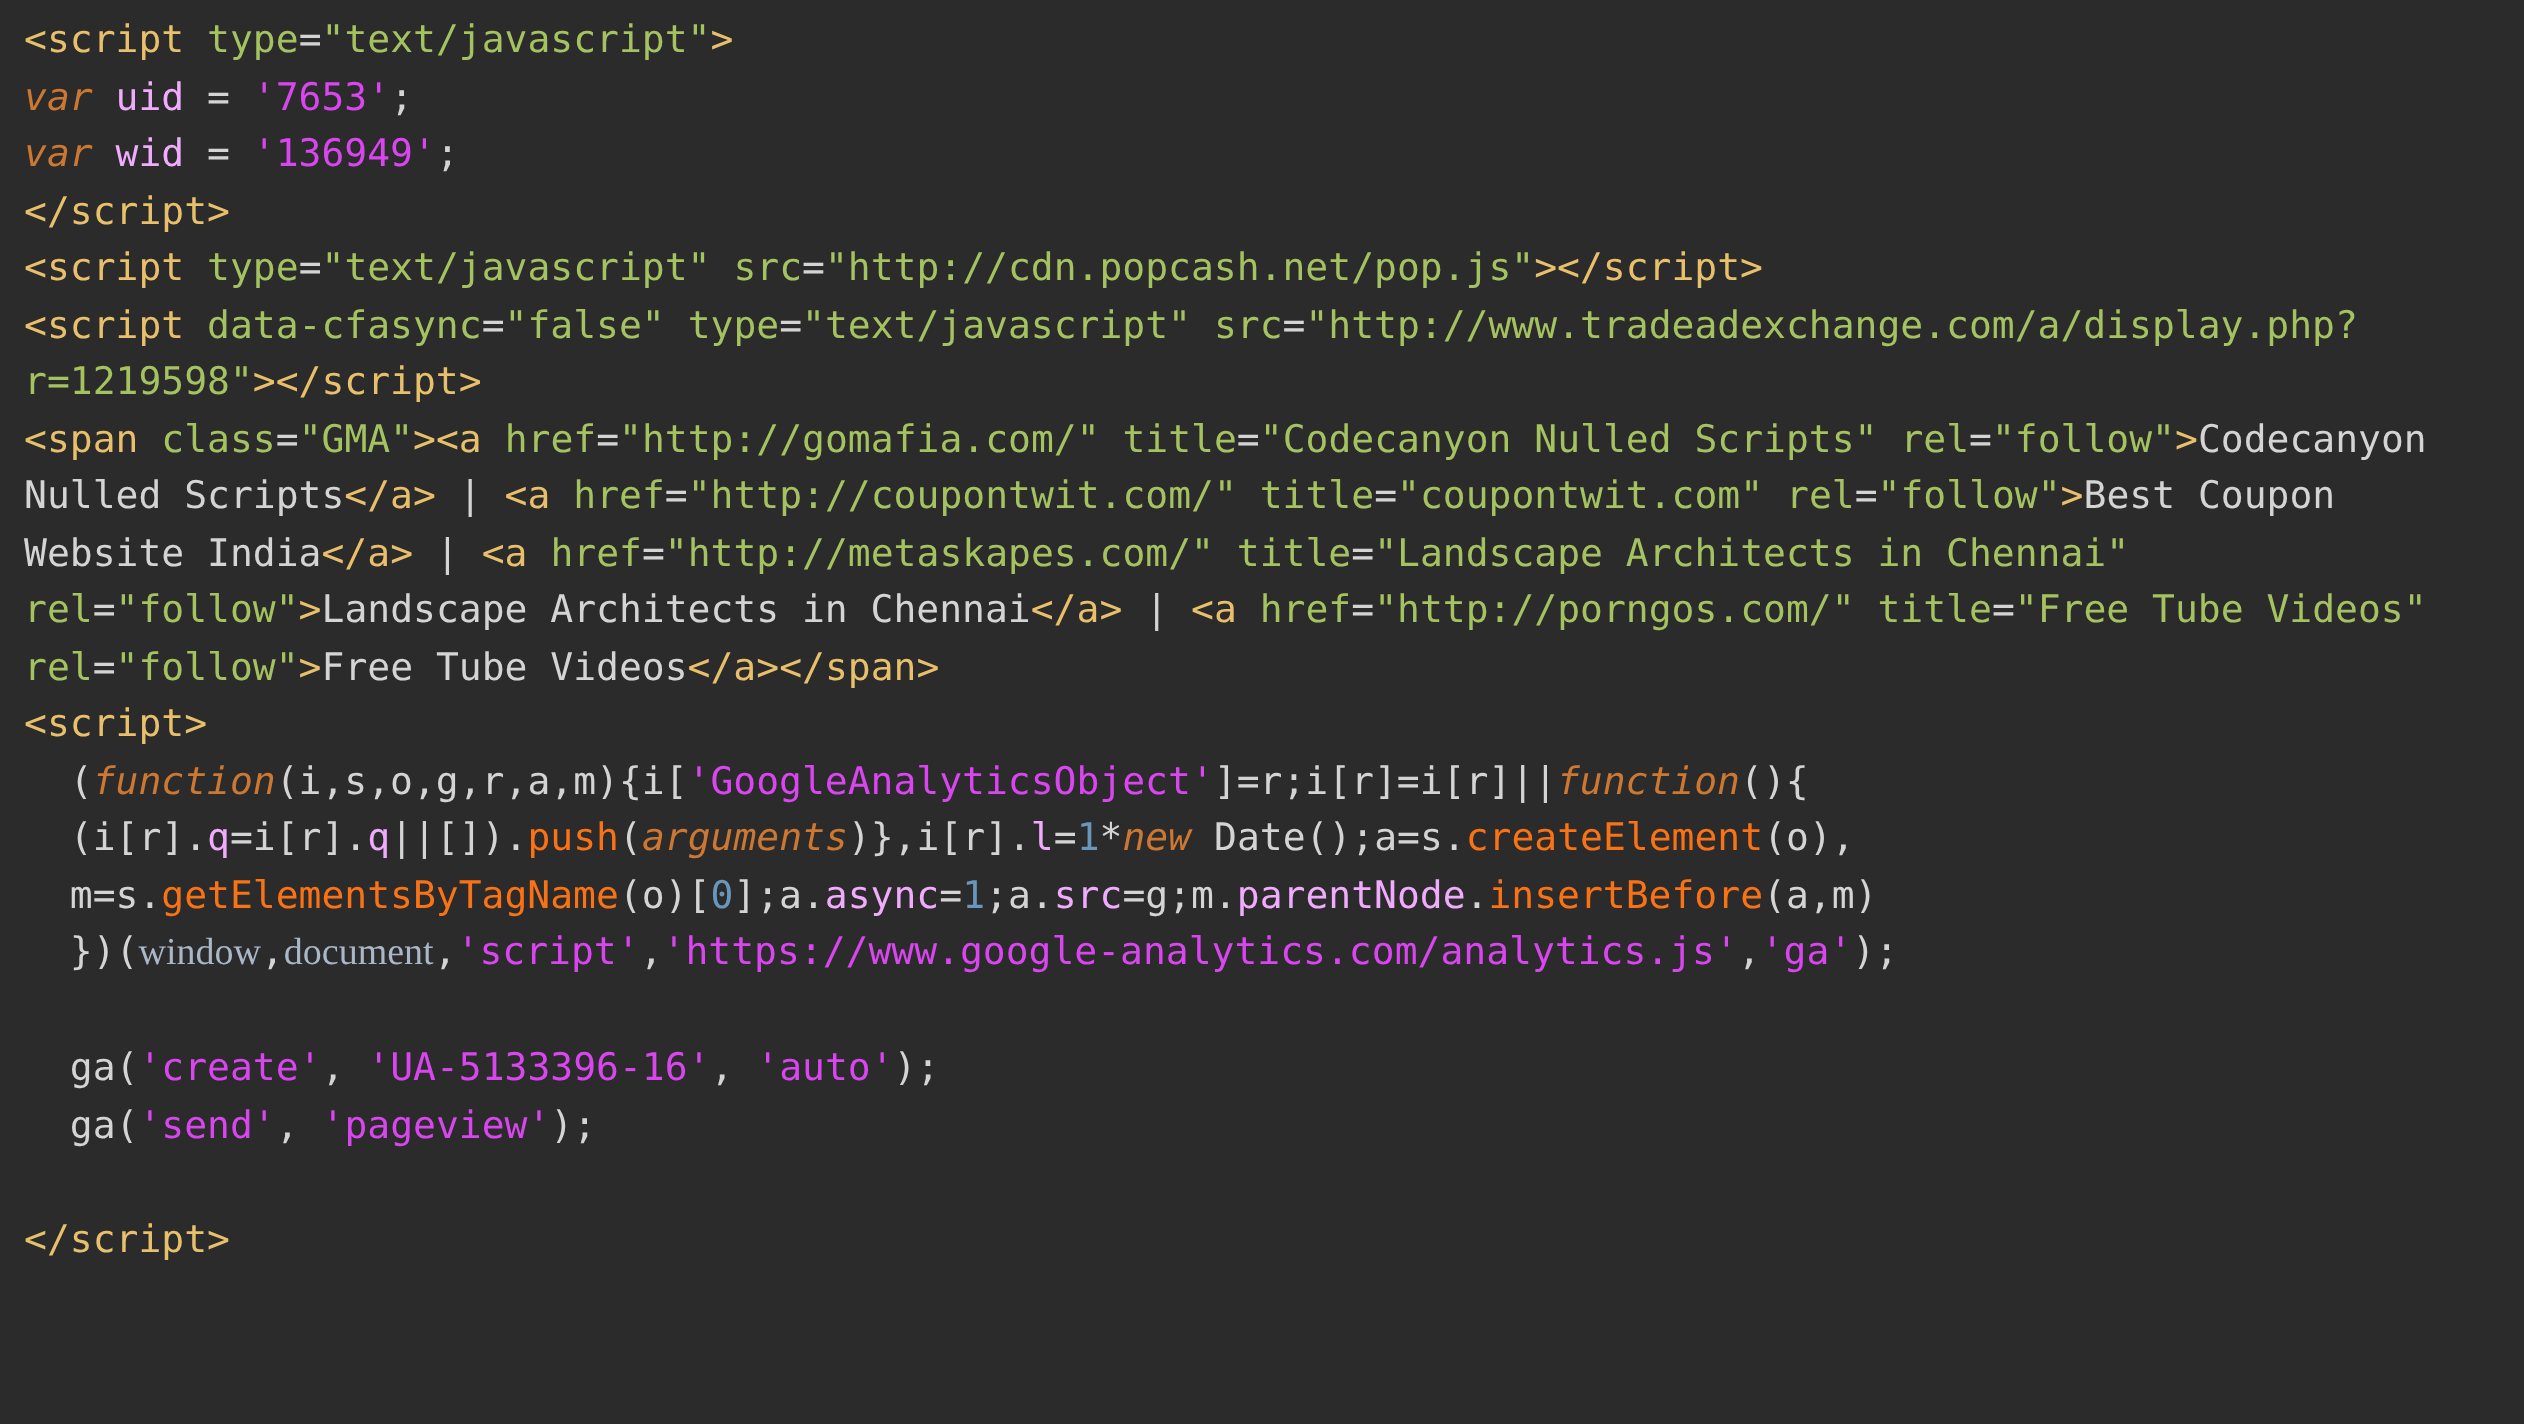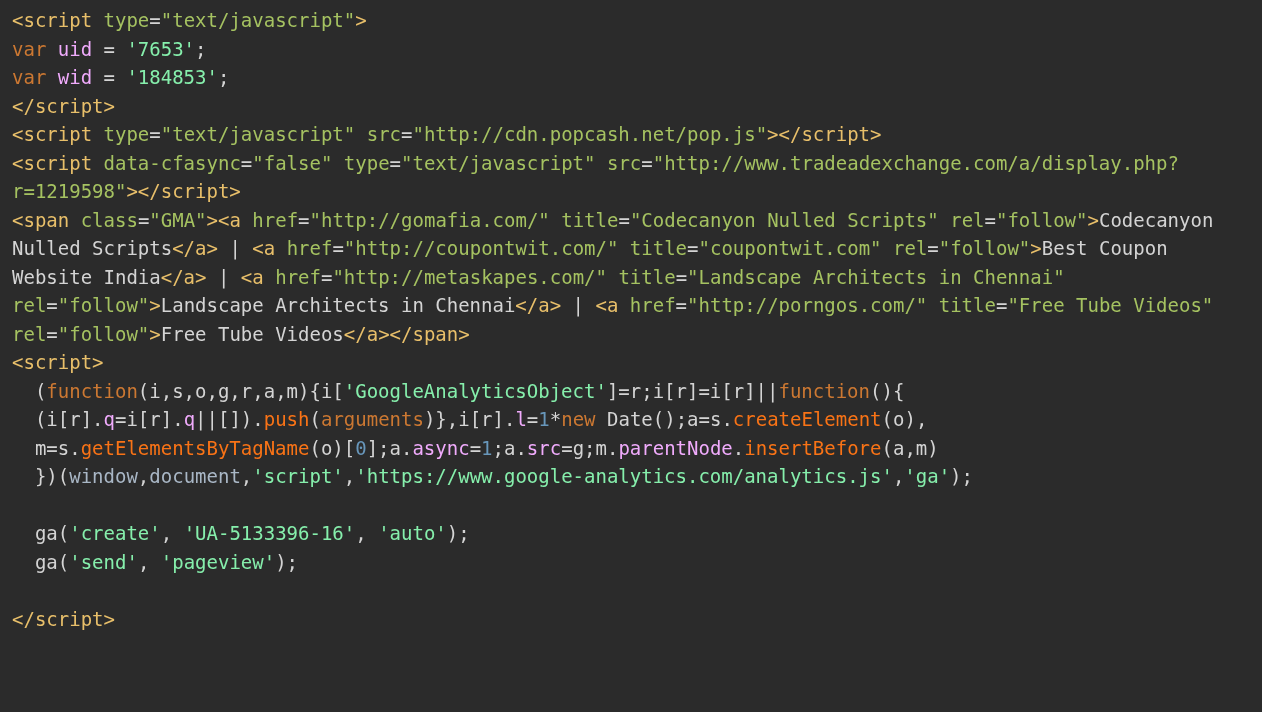--- a/index.html
+++ b/index.html
@@ -18,33 +18,33 @@
     margin: 0;
     padding: 6px 12px;
     white-space: pre-wrap;
     word-wrap: break-word;
     font-family: inherit;
   }
   .tag     { color: #e8bf6a; }
   .attr    { color: #a5c261; }
   .attrval { color: #a5c261; }
   .plain   { color: #d4d4d4; }
-  .kw      { color: #cc7832; }
+  .kw      { color: #cc7832; font-style: italic; }
   .varname { color: #f0abfc; }
-  .string  { color: #86efac; }
-  .param   { color: #a9b7c6; }
+  .string  { color: #d946ef; }
+  .param   { color: #a9b7c6; font-family: Liberation Serif, serif; }
   .call    { color: #f97316; }
   .num     { color: #6897bb; }
 </style>
 </head>
 <body>
 
 <pre><span class="tag">&lt;</span><span class="tag">script</span><span class="plain"> </span><span class="attr">type</span><span class="plain">=</span><span class="attrval">"text/javascript"</span><span class="tag">&gt;</span>
 <span class="kw">var</span><span class="varname"> uid </span><span class="plain">= </span><span class="string">'7653'</span><span class="plain">;</span>
-<span class="kw">var</span><span class="varname"> wid </span><span class="plain">= </span><span class="string">'184853'</span><span class="plain">;</span>
+<span class="kw">var</span><span class="varname"> wid </span><span class="plain">= </span><span class="string">'136949'</span><span class="plain">;</span>
 <span class="tag">&lt;/</span><span class="tag">script</span><span class="tag">&gt;</span>
 <span class="tag">&lt;</span><span class="tag">script</span><span class="plain"> </span><span class="attr">type</span><span class="plain">=</span><span class="attrval">"text/javascript"</span><span class="plain"> </span><span class="attr">src</span><span class="plain">=</span><span class="attrval">"http://cdn.popcash.net/pop.js"</span><span class="tag">&gt;&lt;/</span><span class="tag">script</span><span class="tag">&gt;</span>
 <span class="tag">&lt;</span><span class="tag">script</span><span class="plain"> </span><span class="attr">data-cfasync</span><span class="plain">=</span><span class="attrval">"false"</span><span class="plain"> </span><span class="attr">type</span><span class="plain">=</span><span class="attrval">"text/javascript"</span><span class="plain"> </span><span class="attr">src</span><span class="plain">=</span><span class="attrval">"http://www.tradeadexchange.com/a/display.php?r=1219598"</span><span class="tag">&gt;&lt;/</span><span class="tag">script</span><span class="tag">&gt;</span>
 <span class="tag">&lt;</span><span class="tag">span</span><span class="plain"> </span><span class="attr">class</span><span class="plain">=</span><span class="attrval">"GMA"</span><span class="tag">&gt;&lt;</span><span class="tag">a</span><span class="plain"> </span><span class="attr">href</span><span class="plain">=</span><span class="attrval">"http://gomafia.com/"</span><span class="plain"> </span><span class="attr">title</span><span class="plain">=</span><span class="attrval">"Codecanyon Nulled Scripts"</span><span class="plain"> </span><span class="attr">rel</span><span class="plain">=</span><span class="attrval">"follow"</span><span class="tag">&gt;</span><span class="plain">Codecanyon Nulled Scripts</span><span class="tag">&lt;/</span><span class="tag">a</span><span class="tag">&gt;</span><span class="plain"> | </span><span class="tag">&lt;</span><span class="tag">a</span><span class="plain"> </span><span class="attr">href</span><span class="plain">=</span><span class="attrval">"http://coupontwit.com/"</span><span class="plain"> </span><span class="attr">title</span><span class="plain">=</span><span class="attrval">"coupontwit.com"</span><span class="plain"> </span><span class="attr">rel</span><span class="plain">=</span><span class="attrval">"follow"</span><span class="tag">&gt;</span><span class="plain">Best Coupon Website India</span><span class="tag">&lt;/</span><span class="tag">a</span><span class="tag">&gt;</span><span class="plain"> | </span><span class="tag">&lt;</span><span class="tag">a</span><span class="plain"> </span><span class="attr">href</span><span class="plain">=</span><span class="attrval">"http://metaskapes.com/"</span><span class="plain"> </span><span class="attr">title</span><span class="plain">=</span><span class="attrval">"Landscape Architects in Chennai"</span><span class="plain"> </span><span class="attr">rel</span><span class="plain">=</span><span class="attrval">"follow"</span><span class="tag">&gt;</span><span class="plain">Landscape Architects in Chennai</span><span class="tag">&lt;/</span><span class="tag">a</span><span class="tag">&gt;</span><span class="plain"> | </span><span class="tag">&lt;</span><span class="tag">a</span><span class="plain"> </span><span class="attr">href</span><span class="plain">=</span><span class="attrval">"http://porngos.com/"</span><span class="plain"> </span><span class="attr">title</span><span class="plain">=</span><span class="attrval">"Free Tube Videos"</span><span class="plain"> </span><span class="attr">rel</span><span class="plain">=</span><span class="attrval">"follow"</span><span class="tag">&gt;</span><span class="plain">Free Tube Videos</span><span class="tag">&lt;/</span><span class="tag">a</span><span class="tag">&gt;&lt;/</span><span class="tag">span</span><span class="tag">&gt;</span>
 <span class="tag">&lt;</span><span class="tag">script</span><span class="tag">&gt;</span>
 <span class="plain">  (</span><span class="kw">function</span><span class="plain">(i,s,o,g,r,a,m)</span><span class="plain">{i[</span><span class="string">'GoogleAnalyticsObject'</span><span class="plain">]=r;i[r]=i[r]||</span><span class="kw">function</span><span class="plain">(){</span>
 <span class="plain">  </span><span class="plain">(i[r].</span><span class="varname">q</span><span class="plain">=i[r].</span><span class="varname">q</span><span class="plain">||[]).</span><span class="call">push</span><span class="plain">(</span><span class="kw">arguments</span><span class="plain">)},i[r].</span><span class="varname">l</span><span class="plain">=</span><span class="num">1</span><span class="plain">*</span><span class="kw">new</span><span class="plain"> </span><span class="plain">Date</span><span class="plain">();a=s.</span><span class="call">createElement</span><span class="plain">(o),</span>
 <span class="plain">  </span><span class="plain">m=s.</span><span class="call">getElementsByTagName</span><span class="plain">(o)[</span><span class="num">0</span><span class="plain">];a.</span><span class="varname">async</span><span class="plain">=</span><span class="num">1</span><span class="plain">;a.</span><span class="varname">src</span><span class="plain">=g;m.</span><span class="varname">parentNode</span><span class="plain">.</span><span class="call">insertBefore</span><span class="plain">(a,m)</span>
 <span class="plain">  </span><span class="plain">})(</span><span class="param">window</span><span class="plain">,</span><span class="param">document</span><span class="plain">,</span><span class="string">'script'</span><span class="plain">,</span><span class="string">'https://www.google-analytics.com/analytics.js'</span><span class="plain">,</span><span class="string">'ga'</span><span class="plain">);</span>
 

